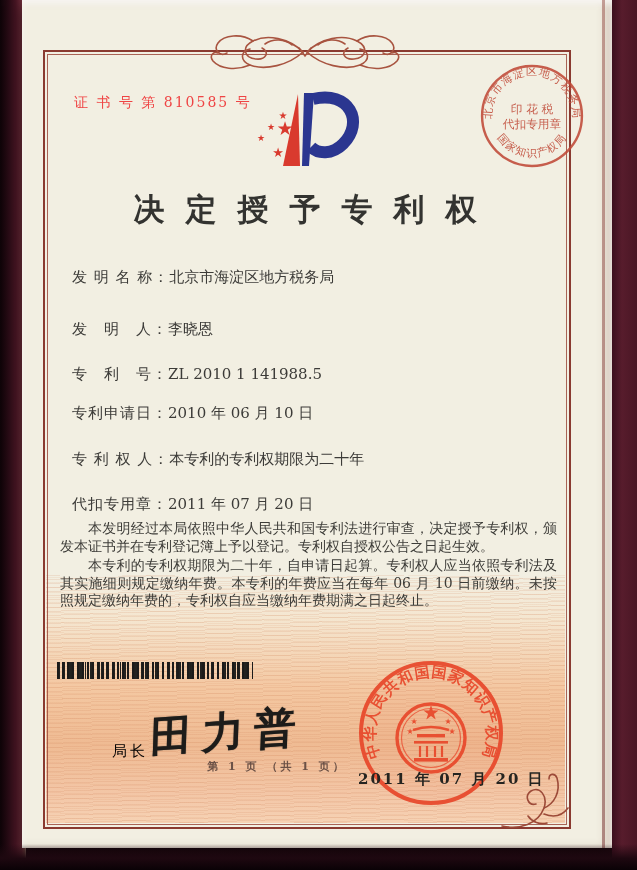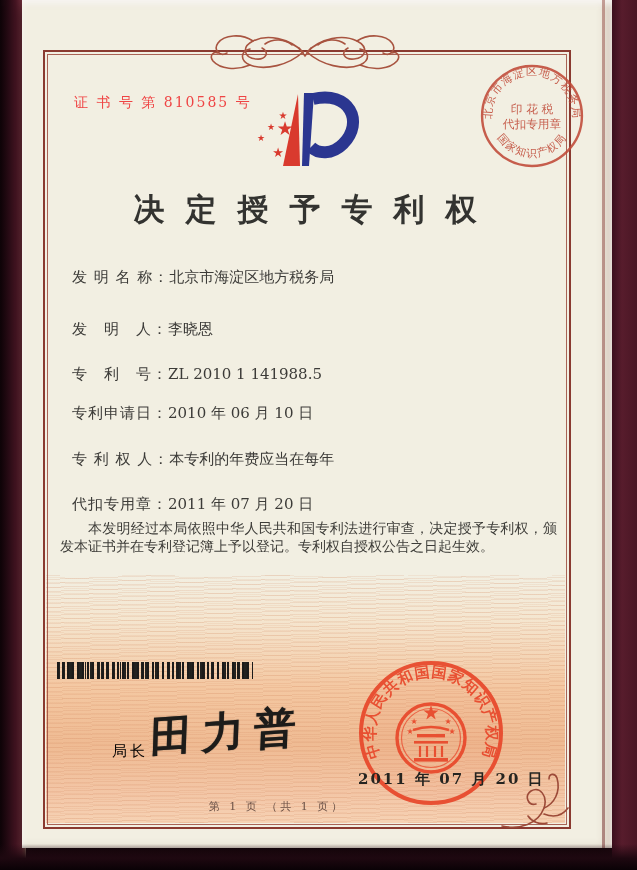--- a/index.html
+++ b/index.html
@@ -56,22 +56,22 @@
       repeating-linear-gradient(90deg,#232220 0 3px,rgba(0,0,0,0) 3px 11px);}
   
   .director{position:absolute;left:112px;top:742px;font-size:15px;color:#000000;letter-spacing:3px;}
   .signature{position:absolute;left:150px;top:704px;font-size:42px;color:#1d1c1a;
     letter-spacing:10px;transform:rotate(-4deg) skewX(-6deg);font-weight:bold;
     text-shadow:0 0 1px rgba(20,20,20,.7);}
   
   .sipo-seal{position:absolute;left:356px;top:658px;width:150px;height:150px;opacity:.92;}
   .issue-date{position:absolute;left:358px;top:770px;font-size:15px;color:#252420;
     letter-spacing:2px;font-weight:600;}
-  .footer{position:absolute;left:187px;top:799px;width:180px;text-align:center;
-    font-size:11px;color:#6b5146;letter-spacing:3px;}
+  .footer{position:absolute;left:187px;top:759px;width:180px;text-align:center;
+    font-size:11px;color:#6b5146;letter-spacing:3px;font-weight:bold;}
   svg text{font-family:"DejaVu Serif","Liberation Serif",serif;}
 </style>
 </head>
 <body>
 
 <div class="spine"></div>
 <div class="page"></div>
 <div class="guilloche"></div>
 <div class="page-fold"></div>
 <div class="cover-right"></div>
@@ -144,28 +144,29 @@
 <div class="field f1">
   <span class="lbl">发　明　人：</span><span>李晓恩</span>
 </div>
 <div class="field f2">
   <span class="lbl">专　利　号：</span><span>ZL 2010 1 141988.5</span>
 </div>
 <div class="field f3">
   <span class="lbl">专利申请日：</span><span>2010 年 06 月 10 日</span>
 </div>
 <div class="field f4">
-  <span class="lbl">专 利 权 人：</span><span>本专利的年费应当在每年</span>
+  <span class="lbl">专 利 权 人：</span><span>本专利的专利权期限为二十年</span>
 </div>
 <div class="field f5">
   <span class="lbl">代扣专用章：</span><span>2011 年 07 月 20 日</span>
 </div>
 
 <div class="paras">
   <p>本发明经过本局依照中华人民共和国专利法进行审查，决定授予专利权，颁发本证书并在专利登记簿上予以登记。专利权自授权公告之日起生效。</p>
+  <p>本专利的专利权期限为二十年，自申请日起算。专利权人应当依照专利法及其实施细则规定缴纳年费。本专利的年费应当在每年 06 月 10 日前缴纳。未按照规定缴纳年费的，专利权自应当缴纳年费期满之日起终止。</p>
 </div>
 
 <div class="barcode"></div>
 
 <div class="director">局长</div>
 <div class="signature">田力普</div>
 
 <svg class="sipo-seal" viewBox="0 0 150 150">
   <circle cx="75" cy="75" r="70" fill="rgba(235,80,45,0.05)" stroke="#e8472a" stroke-width="4"></circle>
   <defs>

